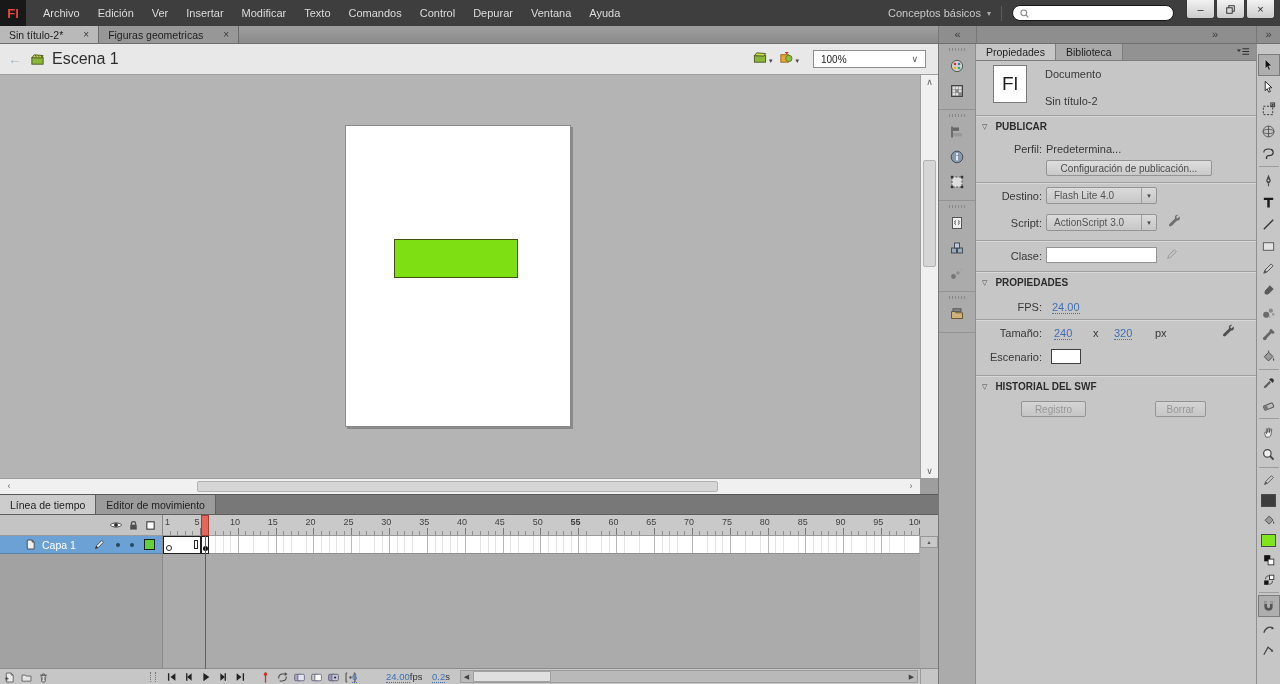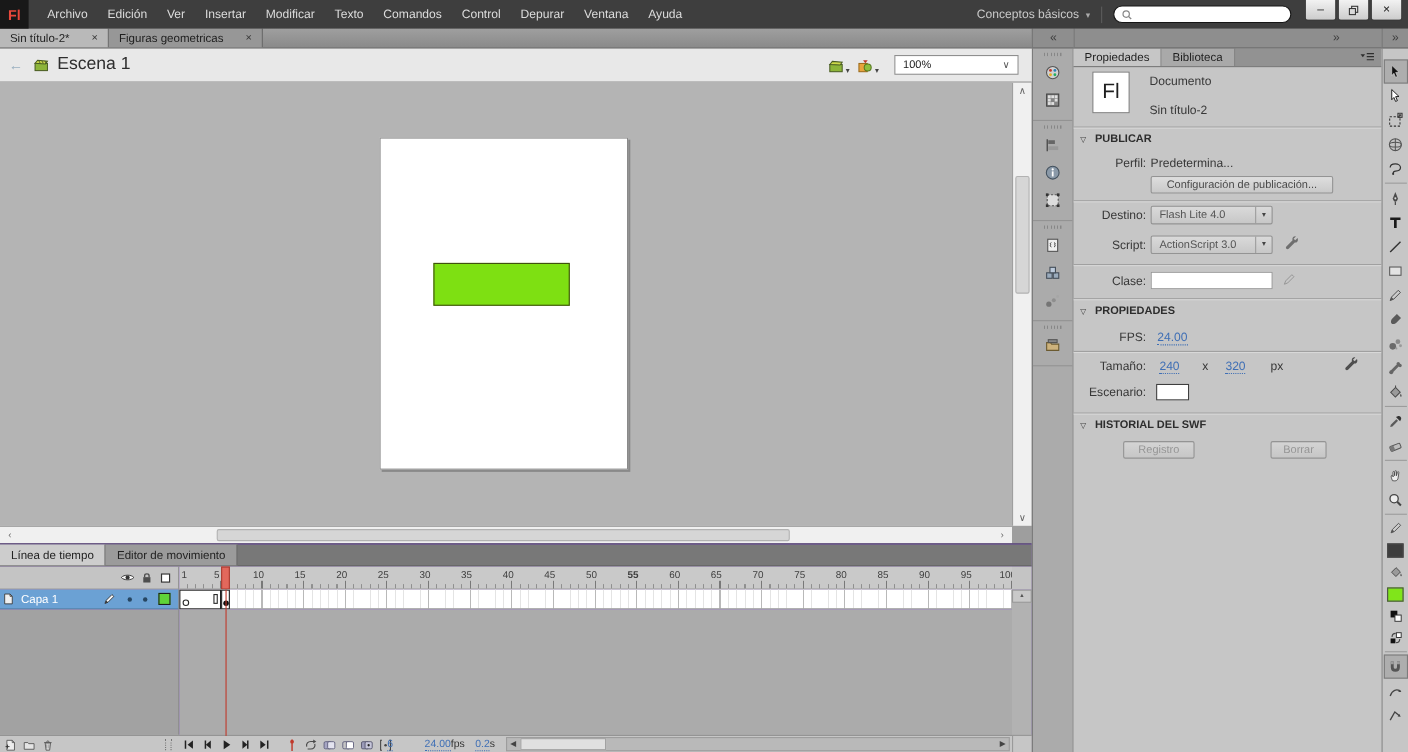--- a/index.html
+++ b/index.html
@@ -28,21 +28,21 @@
   .tabclose { font-size:10px; color:#3a3a3a; }
   .dockhead { position:absolute; top:26px; height:18px; background:#8e8e8e; border-bottom:1px solid #6e6e6e; color:#3c3c3c; font-size:11px; line-height:17px; z-index:20; }
   #dock-head { left:938px; width:38px; text-align:center; border-left:1px solid #777; }
   #props-head { left:976px; width:280px; text-align:right; padding-right:38px; border-left:1px solid #777; }
   #tools-head { left:1256px; width:24px; text-align:center; border-left:1px solid #777; }
 
   
   #editbar { position:absolute; top:44px; left:0; width:938px; height:31px; background:#e8e8e8; border-bottom:1px solid #9f9f9f; display:flex; align-items:center; z-index:10; }
   #back-arrow { color:#9ab0c0; font-size:13px; padding:0 8px 0 8px; font-weight:bold; }
   #scene-label { font-size:16px; color:#2e2e2e; margin-left:6px; }
-  #editbar-right { margin-left:auto; display:flex; align-items:flex-end; gap:4px; padding-right:12px; }
+  #editbar-right { margin-left:auto; display:flex; align-items:flex-start; gap:4px; padding-right:12px; }
   .ebtn { display:flex; align-items:end; }
   .mini-caret { font-size:7px; color:#444; margin:0 2px 0 1px; }
   #zoom-select { width:113px; height:18px; background:#fff; border:1px solid #8f8f8f; display:flex; align-items:center; padding:0 7px; font-size:10px; color:#222; margin-left:8px; }
   #zoom-select .chev { margin-left:auto; color:#555; font-size:9px; }
 
   
   #canvas { position:absolute; top:75px; left:0; width:920px; height:403px; background:#b4b4b4; overflow:hidden; }
   #stage { position:absolute; left:345px; top:50px; width:226px; height:302px; background:#fff; border:1px solid #8a8a8a; box-shadow:2px 2px 0 rgba(85,85,85,.45); }
   #shape-rect { position:absolute; left:48px; top:113px; width:124px; height:39px; border:1px solid #405010; }
 
@@ -50,33 +50,33 @@
   #vscroll { position:absolute; top:75px; left:920px; width:18px; height:403px; background:#f0f0f0; border-left:1px solid #9f9f9f; }
   .scroll-arrow { color:#666; font-size:9px; text-align:center; height:14px; line-height:14px; }
   #vscroll .down { position:absolute; bottom:0; left:0; right:0; }
   #vthumb { position:absolute; left:2px; right:2px; top:85px; height:107px; background:#d6d6d6; border:1px solid #b2b2b2; border-radius:2px; }
   #hscroll { position:absolute; top:478px; left:0; width:920px; height:16px; background:#f0f0f0; border-top:1px solid #9f9f9f; }
   #hscroll .left { position:absolute; left:2px; top:0; width:14px; line-height:15px; }
   #hscroll .right { position:absolute; right:2px; top:0; width:14px; line-height:15px; }
   #hthumb { position:absolute; left:197px; top:2px; width:521px; height:11px; background:#d6d6d6; border:1px solid #b2b2b2; border-radius:2px; }
 
   
-  #timeline { position:absolute; top:494px; left:0; width:938px; height:190px; background:#6d28d9; border-top:1px solid #595959; }
+  #timeline { position:absolute; top:494px; left:0; width:938px; height:190px; background:#4d7c0f; border-top:1px solid #595959; }
   #tl-tabs { height:20px; background:#787878; display:flex; border-bottom:1px solid #5f5f5f; }
   .tltab { padding:0 10px; display:flex; align-items:center; font-size:10.5px; color:#222; background:#9b9b9b; border-right:1px solid #5f5f5f; }
   .tltab.active { background:#cdcdcd; }
   #tl-head { position:absolute; top:20px; left:0; width:163px; height:21px; background:#c4c4c4; border-right:1px solid #8a8a8a; border-bottom:1px solid #9a9a9a; display:flex; align-items:center; justify-content:flex-end; gap:3px; padding-right:5px; }
   #tl-ruler { position:absolute; top:20px; left:163px; width:757px; height:21px; background:#c9c9c9; border-bottom:1px solid #9a9a9a; }
   .rlabel { position:absolute; top:2px; font-size:9px; color:#3f3f3f; }
   #ticks1 { position:absolute; bottom:0; left:0; right:0; height:4px; background-image:repeating-linear-gradient(to right, transparent 0 6.6px, #8f8f8f 6.6px 7.57px); }
   #ticks5 { position:absolute; bottom:0; left:0; right:0; height:7px; background-image:repeating-linear-gradient(to right, transparent 0 36.85px, #787878 36.85px 37.85px); }
   #tl-ruler-right { position:absolute; top:20px; left:920px; width:18px; height:21px; background:#c4c4c4; }
   #playhead-marker { position:absolute; top:20px; height:21px; width:8px; background:#e2685c; border:1px solid #a93b30; }
   #playhead-line { position:absolute; top:41px; height:133px; width:1px; background:#c0392b; z-index:5; }
-  #layer-left { position:absolute; top:41px; left:0; width:163px; height:18px; background:#6ba1d4; border-right:1px solid #8a8a8a; border-bottom:1px solid #5580a8; display:flex; align-items:center; color:#fff; font-size:10.5px; }
+  #layer-left { position:absolute; top:41px; left:0; width:163px; height:18px; background:#6ba1d4; border-right:1px solid #8a8a8a; border-bottom:1px solid #5580a8; display:flex; align-items:center; color:#fff; font-size:10.5px;padding-left:23px; }
   #layer-name { margin-left:5px; }
   #layer-left .right-icons { margin-left:auto; display:flex; align-items:center; gap:10px; padding-right:7px; }
   .dot { width:4px; height:4px; border-radius:50%; background:#274662; }
   #layer-swatch { width:11px; height:11px; border:1px solid #1d1d1d; }
   #layer-frames { position:absolute; top:41px; left:163px; width:757px; height:18px; background:#fff; border-bottom:1px solid #8f8f8f;
     background-image:repeating-linear-gradient(to right, transparent 0 36.85px, #b9b9b9 36.85px 37.85px), repeating-linear-gradient(to right, transparent 0 6.82px, #e4e4e4 6.82px 7.57px); }
   #frame-span { position:absolute; left:0; top:0; height:18px; background:#fff; border:1px solid #1f1f1f; }
   #kf-empty { position:absolute; left:2px; bottom:2px; width:6px; height:6px; border:1px solid #2a2a2a; border-radius:50%; background:#fff; }
   #span-end { position:absolute; right:2px; top:3px; width:4px; height:9px; border:1px solid #2a2a2a; background:#fff; }
   #kf-cell { position:absolute; top:0; height:18px; background:#fff; border:1px solid #1f1f1f; }

